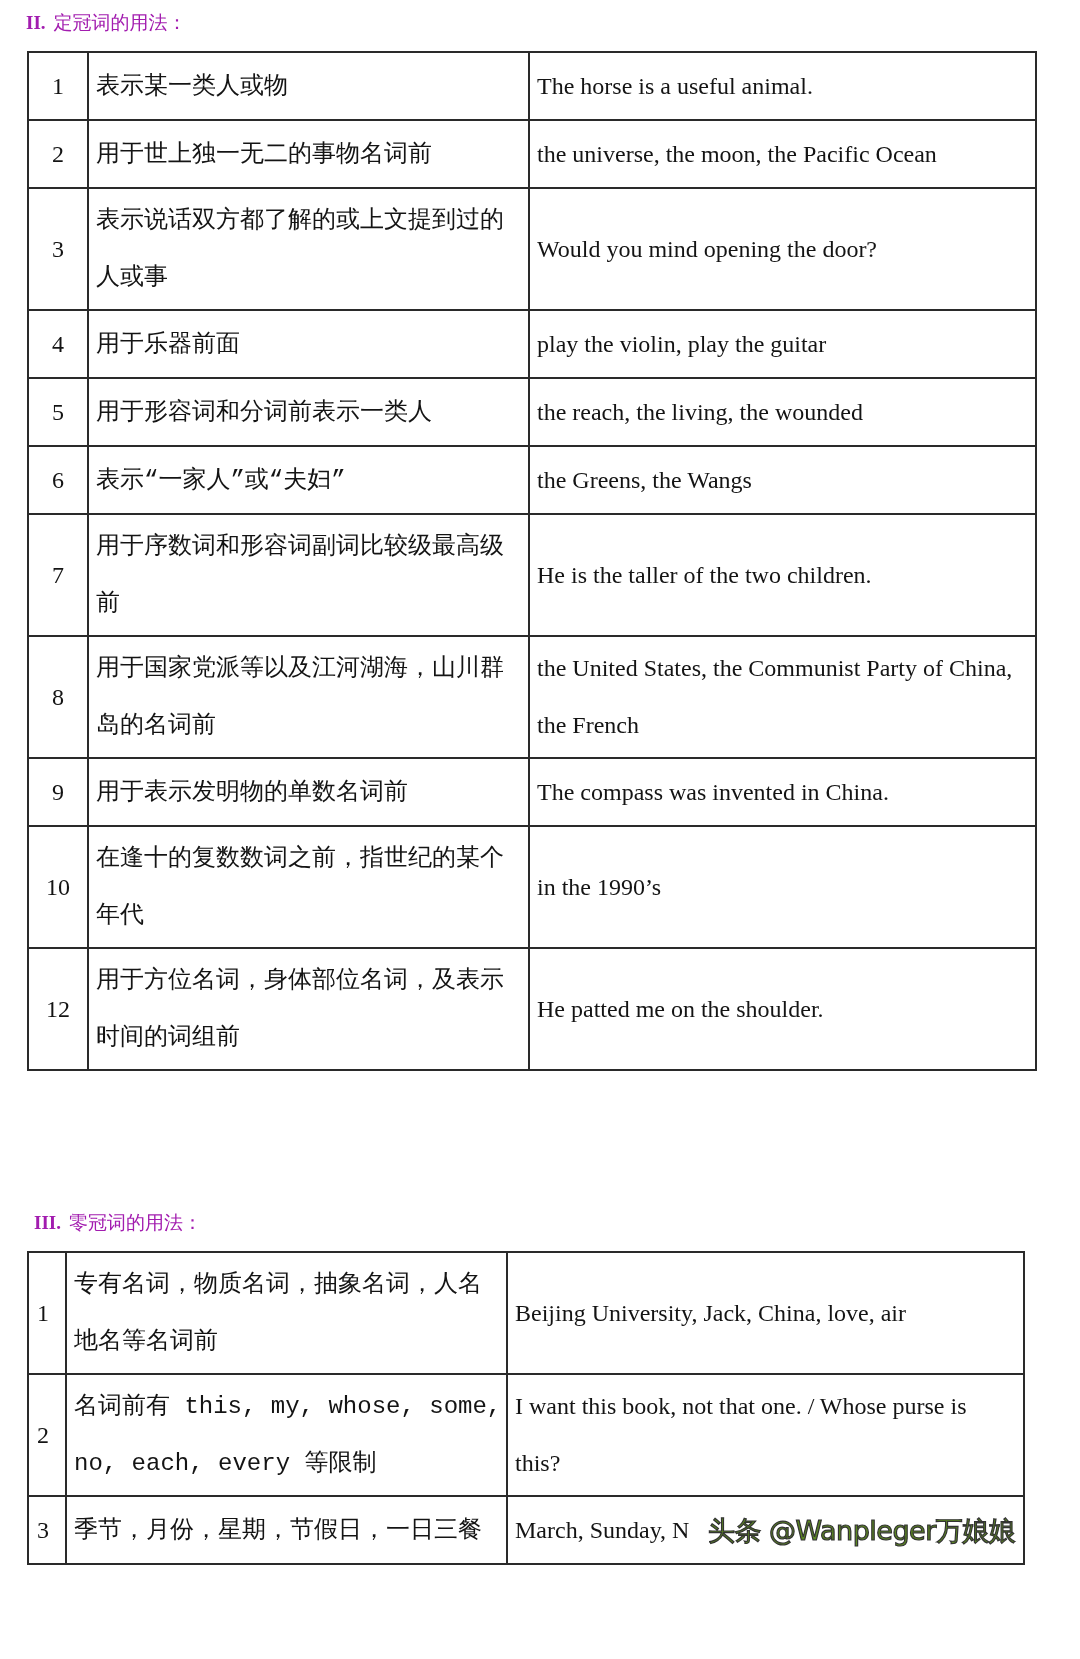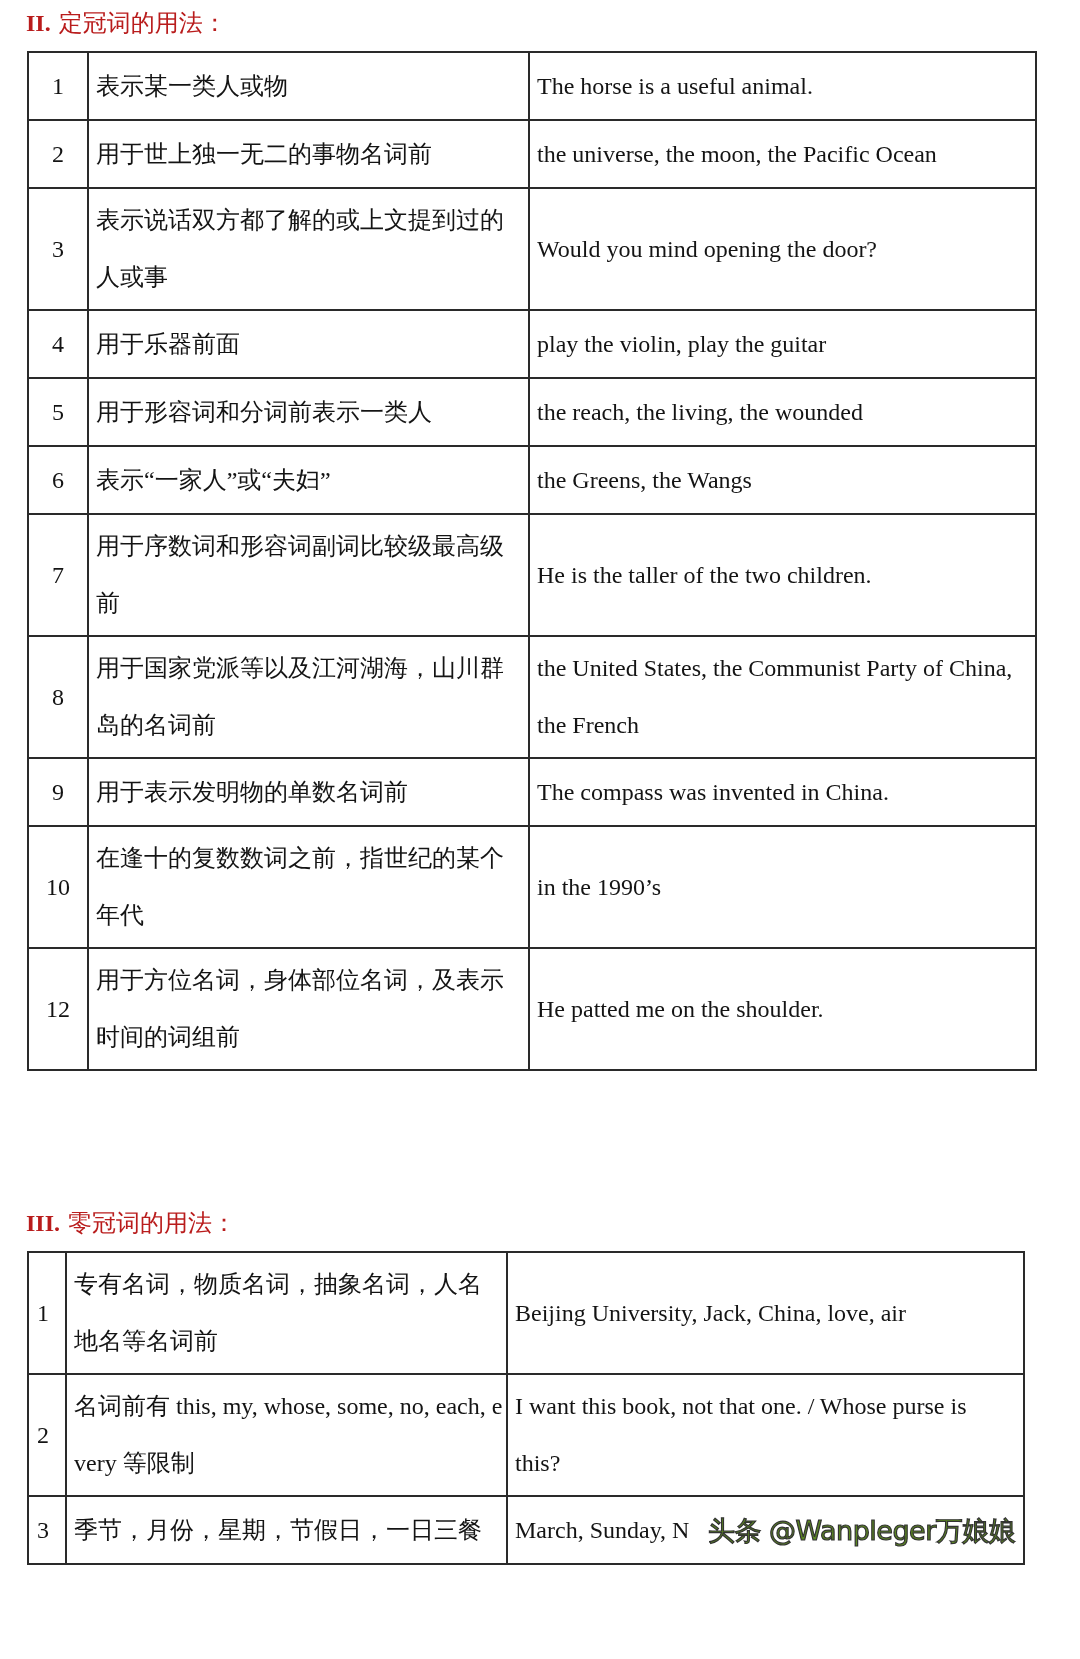--- a/index.html
+++ b/index.html
@@ -11,23 +11,23 @@
       width: 1080px;
       height: 1659px;
       position: relative;
       overflow: hidden;
       font-family: "Liberation Serif", "DejaVu Serif", serif;
       color: #111111;
     }
     .section-heading {
       position: absolute;
       left: 26px;
-      font-size: 24px;
+      font-size: 19px;
       line-height: 30px;
-      color: #b91c1c;
+      color: #a21caf;
       white-space: nowrap;
     }
     .section-heading .roman {
       font-weight: bold;
       margin-right: 8px;
     }
     table.usage {
       position: absolute;
       left: 27px;
       border-collapse: collapse;
@@ -43,20 +43,21 @@
       color: #141414;
     }
     table.usage td.num {
       text-align: center;
     }
     table.usage td.desc {
       padding-left: 7px;
       padding-right: 2px;
       white-space: normal;
       word-break: break-all;
+      font-family: Liberation Mono, monospace;
     }
     table.usage td.ex {
       padding-left: 7px;
       padding-right: 20px;
     }
     #table-ii td.num { width: 58px; }
     #table-ii td.desc { width: 430px; }
     #table-ii td.ex { width: 478px; }
     #table-iii td.num { width: 28px; padding-left: 8px; text-align: left; }
     #table-iii td.desc { width: 430px; border-radius: 13px; }
@@ -135,21 +136,21 @@
         <td class="ex">in the 1990’s</td>
       </tr>
       <tr style="height: 122px;">
         <td class="num">12</td>
         <td class="desc">用于方位名词，身体部位名词，及表示时间的词组前</td>
         <td class="ex">He patted me on the shoulder.</td>
       </tr>
     </tbody>
 </table>
 
-<div class="section-heading" style="top:1208px;">
+<div class="section-heading" style="top:1208px;margin-left:8px;">
   <span class="roman">III.</span><span>零冠词的用法：</span>
 </div>
 
 <table class="usage" id="table-iii" style="top:1251px;">
   <tbody id="tbody-iii">
       <tr style="height: 122px;">
         <td class="num">1</td>
         <td class="desc">专有名词，物质名词，抽象名词，人名地名等名词前</td>
         <td class="ex">Beijing University, Jack, China, love, air</td>
       </tr>

